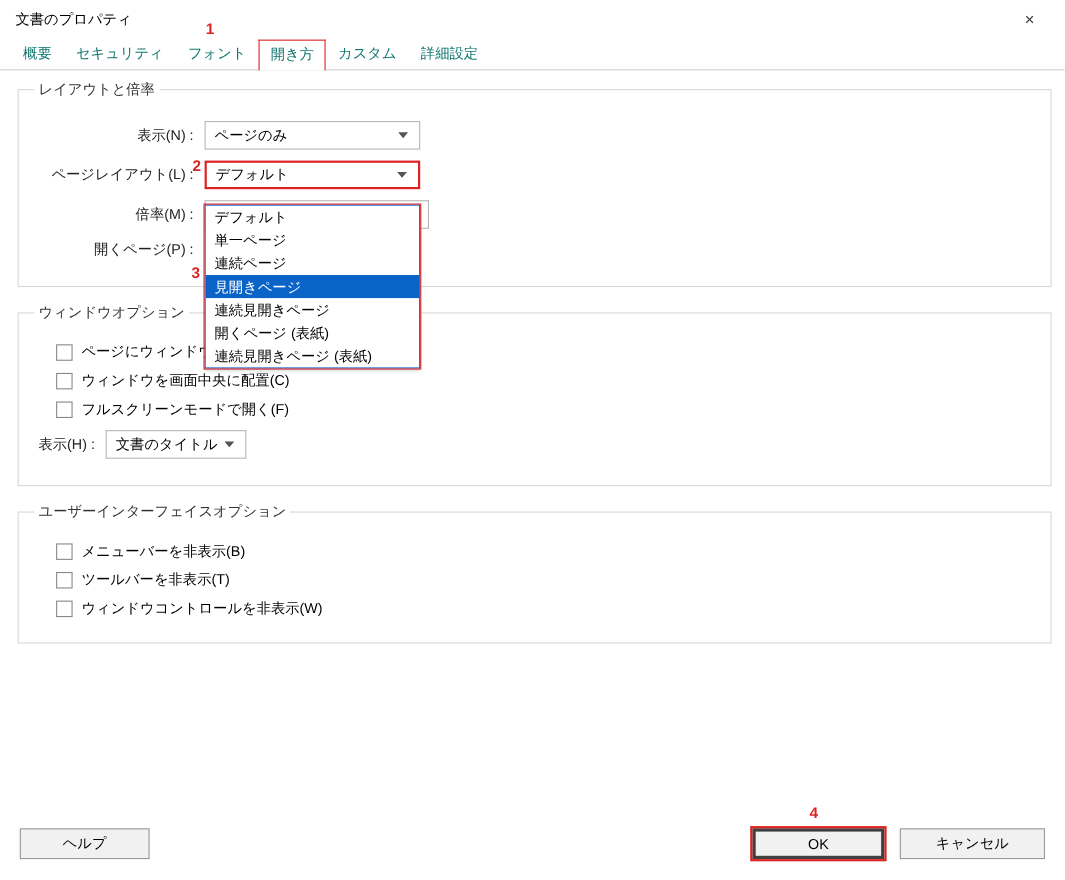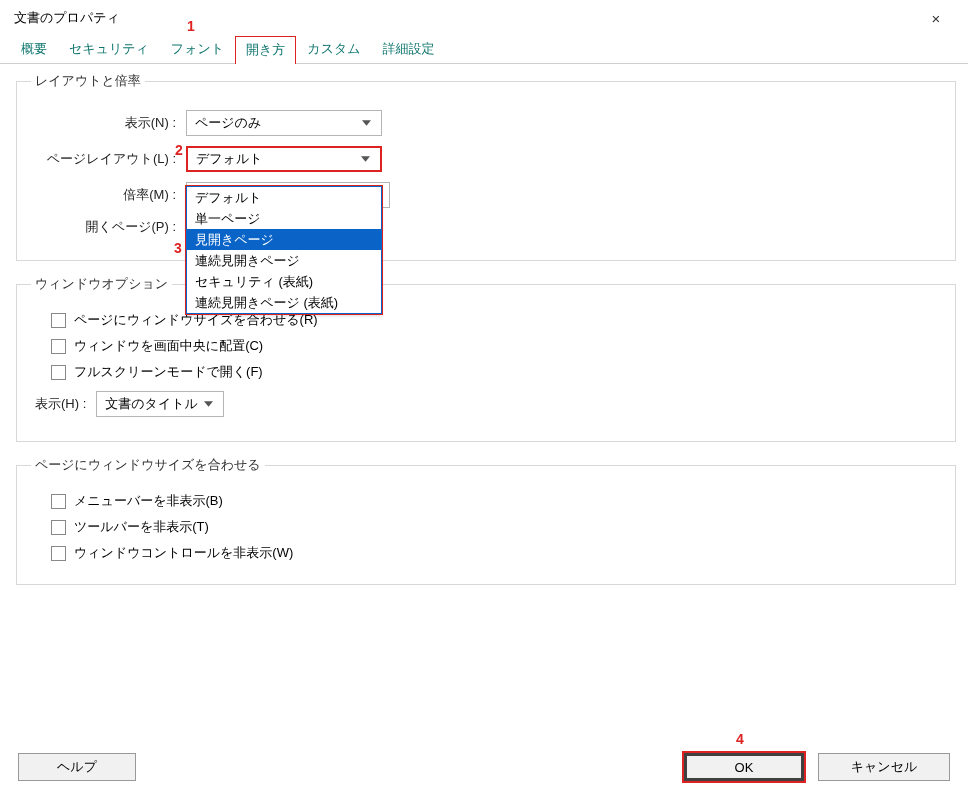--- a/index.html
+++ b/index.html
@@ -241,28 +241,31 @@
     </div>
 
     <span class="annot" style="top:150px; left:157px;">3</span>
     <div class="dropdown-fake highlight" style="top:96px; left:169px; width:196px;">
       <div class="opt">
           <span>デフォルト</span>
         </div>
       <div class="opt">
           <span>単一ページ</span>
         </div>
+      <div class="opt">
+          <span>連続ページ</span>
+        </div>
       <div class="opt selected">
           <span>見開きページ</span>
         </div>
       <div class="opt">
           <span>連続見開きページ</span>
         </div>
       <div class="opt">
-          <span>セキュリティ (表紙)</span>
+          <span>開くページ (表紙)</span>
         </div>
       <div class="opt">
           <span>連続見開きページ (表紙)</span>
         </div>
     </div>
   </fieldset>
 
   <fieldset class="group">
     <legend>ウィンドウオプション</legend>
 
@@ -286,21 +289,21 @@
         <span class="caret">
             <svg viewBox="0 0 10 6">
               <path d="M0 0 L5 6 L10 0" fill="#555"></path>
             </svg>
           </span>
       </div>
     </div>
   </fieldset>
 
   <fieldset class="group">
-    <legend>ページにウィンドウサイズを合わせる</legend>
+    <legend>ユーザーインターフェイスオプション</legend>
 
     <div class="chk-row">
       <div class="chk"></div>
       <span>メニューバーを非表示(B)</span>
     </div>
     <div class="chk-row">
       <div class="chk"></div>
       <span>ツールバーを非表示(T)</span>
     </div>
     <div class="chk-row">

